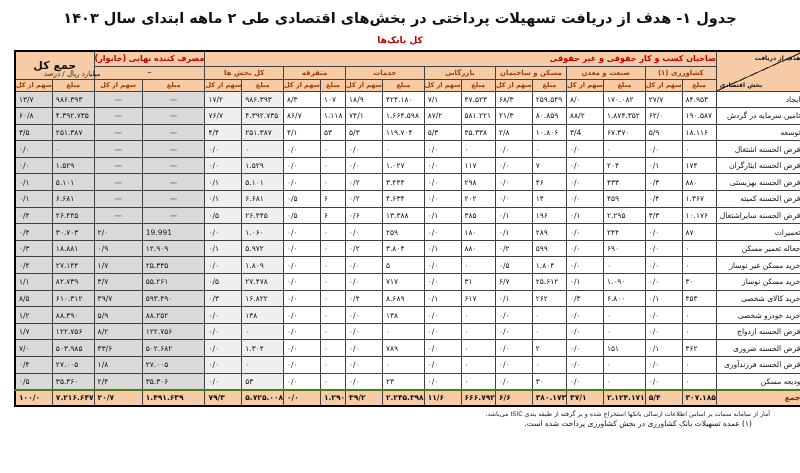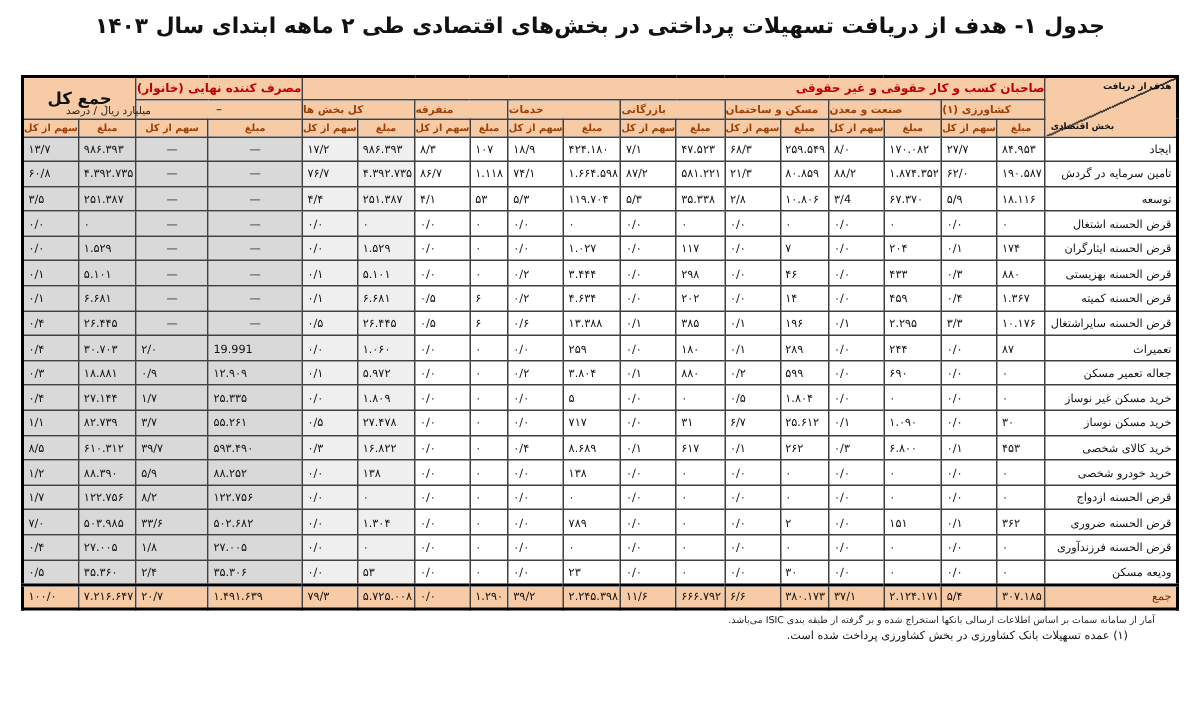--- a/index.html
+++ b/index.html
@@ -14,47 +14,48 @@
   .pre-row{position:relative;height:13px;direction:rtl;}
   .banks-label{position:absolute;left:0;right:0;top:0;text-align:center;
     color:var(--red);font-weight:bold;font-size:9px;}
   .unit-label{position:absolute;left:30px;top:3px;font-size:7px;color:#222;margin-top:32px;}
   table{border-collapse:collapse;table-layout:fixed;direction:rtl;margin:2px auto 0;
     border:2px solid #000;}
   col.c-label{width:88px;} col.c-m{width:48px;} col.c-s{width:28px;}
   th,td{border:1px solid var(--line);overflow:hidden;white-space:nowrap;padding:0;}
   thead th{background:var(--peach);font-weight:bold;}
   th.band{color:var(--red);font-size:8px;height:15px;text-align:right;}
-  th.grp{color:var(--brown);font-size:7px;height:13px;text-align:left;}
+  th.grp{color:var(--brown);font-size:7px;height:13px;text-align:center;}
   th.sub{color:var(--brown);font-size:6.5px;height:12px;text-align:center;font-weight:bold;}
   th.grand{color:#111;font-size:11px;}
   th.hh-sub{color:#111;font-size:8px;font-weight:normal;}
   th.diag{position:relative;padding:0;
     background:linear-gradient(to bottom right,transparent calc(50% - 0.6px),#333 calc(50% - 0.6px),#333 calc(50% + 0.6px),transparent calc(50% + 0.6px)),var(--peach);}
   th.diag .d-top{position:absolute;top:2px;right:3px;font-size:6px;color:#111;font-weight:bold;}
   th.diag .d-bottom{position:absolute;bottom:3px;left:3px;font-size:6px;color:#111;font-weight:bold;}
   tbody td{height:16.6px;font-size:7.5px;}
   td.rowlabel{text-align:right;padding:0 3px;background:#fff;}
   td.num{text-align:left;padding:0 0 0 3px;}
   td.dash{text-align:center;color:#333;padding:0;}
   td.shade-light{background:var(--light);}
   td.shade-mid{background:var(--mid);}
-  tr.total-row td{background:var(--peach);font-weight:normal;border-top:2px solid #000000;}
+  tr.total-row td{background:var(--peach);font-weight:bold;border-top:2px solid #4d7c0f;}
   tr.total-row td.rowlabel{color:#7B2D00;}
   .footnotes{direction:rtl;text-align:right;padding:2px 16px 0;}
   .fn1{font-size:6.3px;color:#222;margin:1px 0 0;}
   .fn2{font-size:7.5px;color:#111;margin:2px 18px 12px 0;}
 </style>
 </head>
 <body>
 
 <div class="page">
   <div class="title">جدول ۱- هدف از دریافت تسهیلات پرداختی در بخش‌های اقتصادی طی ۲ ماهه ابتدای سال ۱۴۰۳</div>
 
   <div class="pre-row">
+    <span class="banks-label">کل بانک‌ها</span>
     <span class="unit-label">میلیارد ریال / درصد</span>
   </div>
 
   <table>
     <colgroup id="cols">
         <col class="c-label">
         <col class="c-m">
         <col class="c-s">
         <col class="c-m">
         <col class="c-s">

